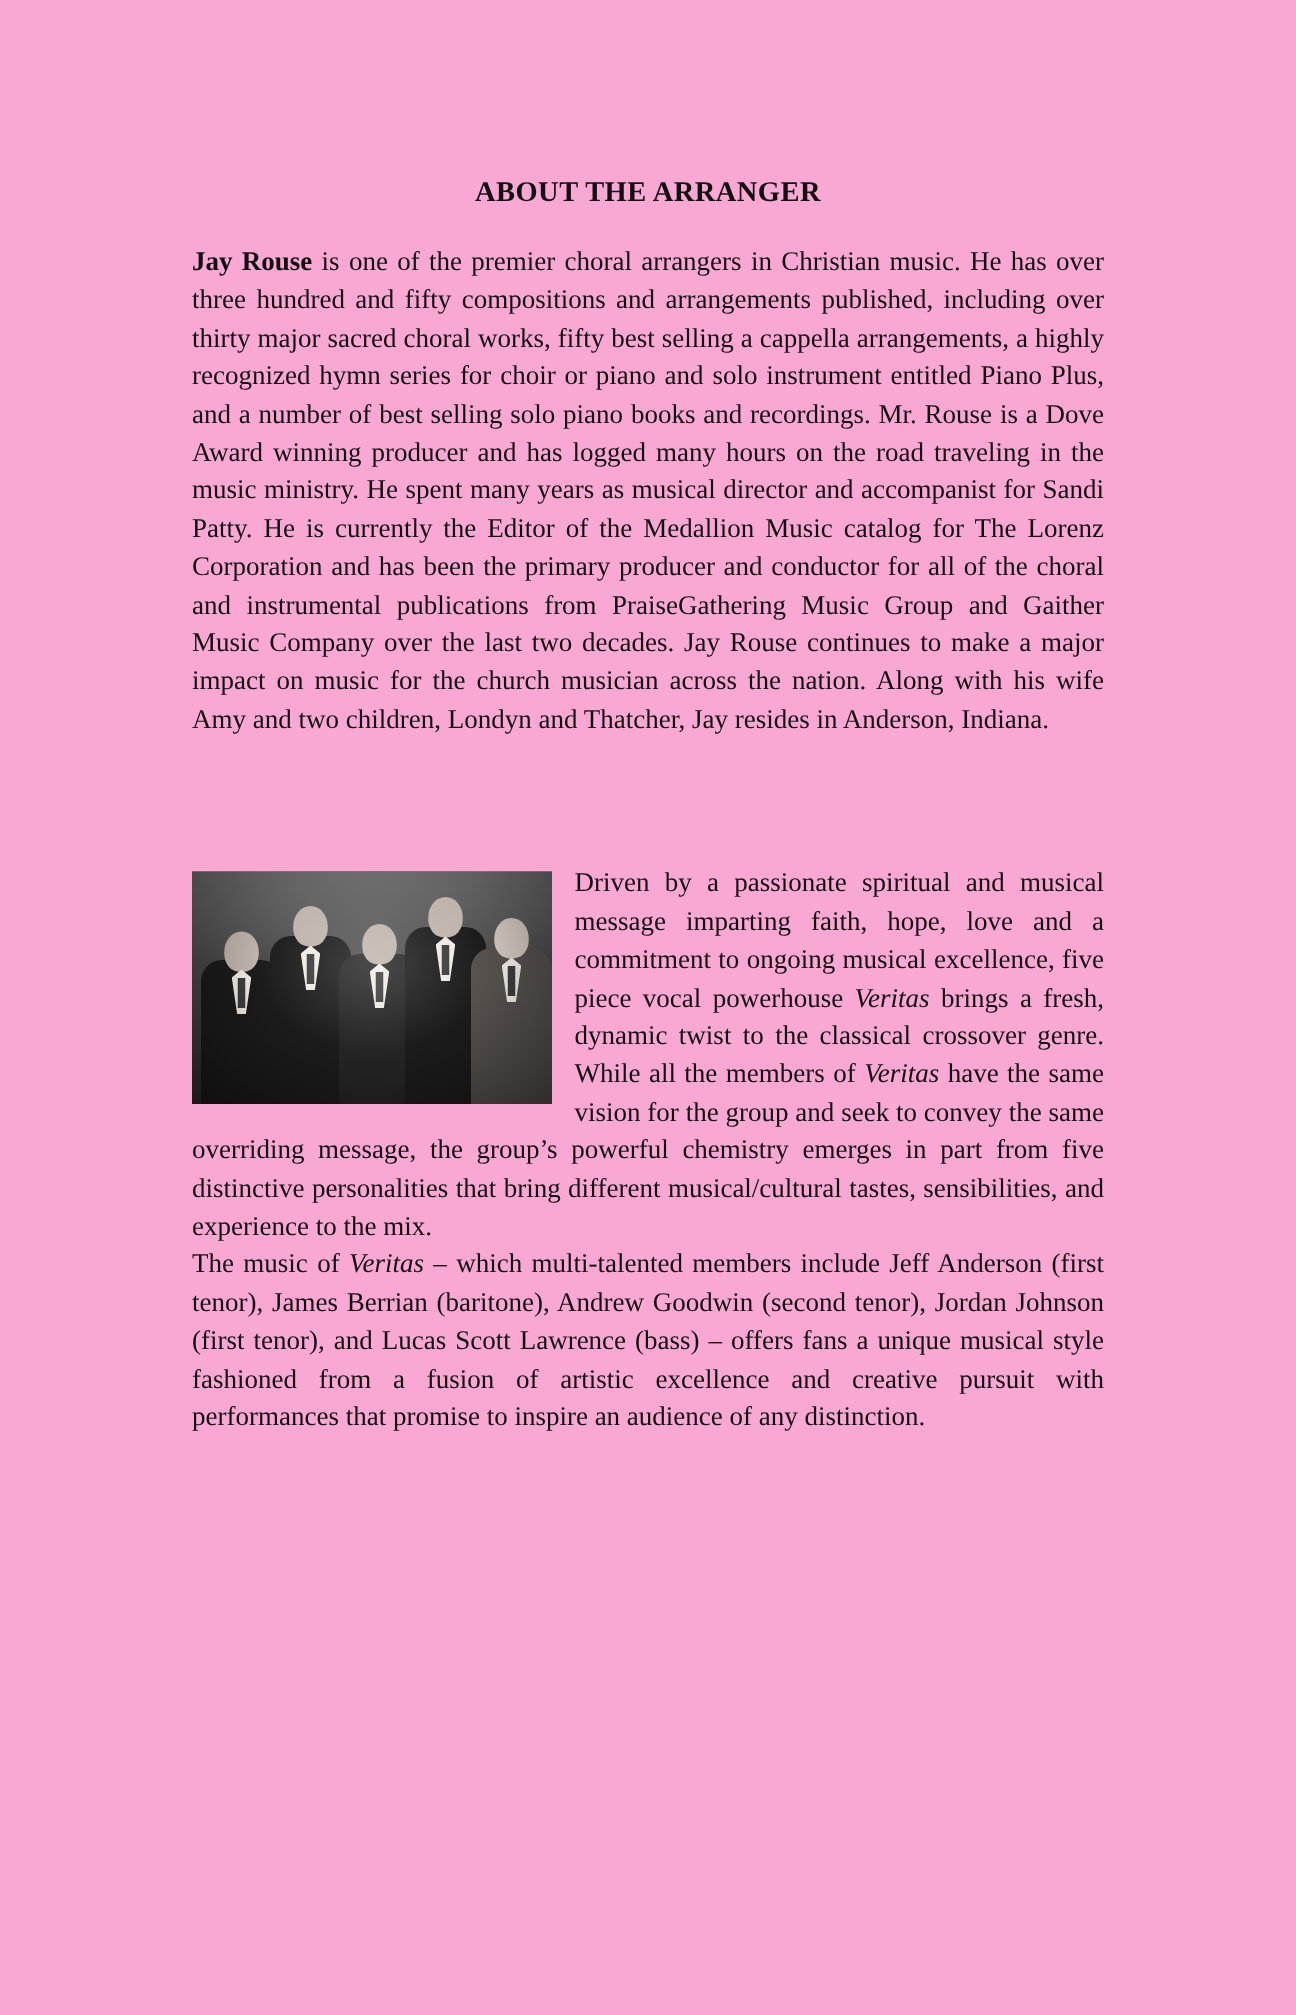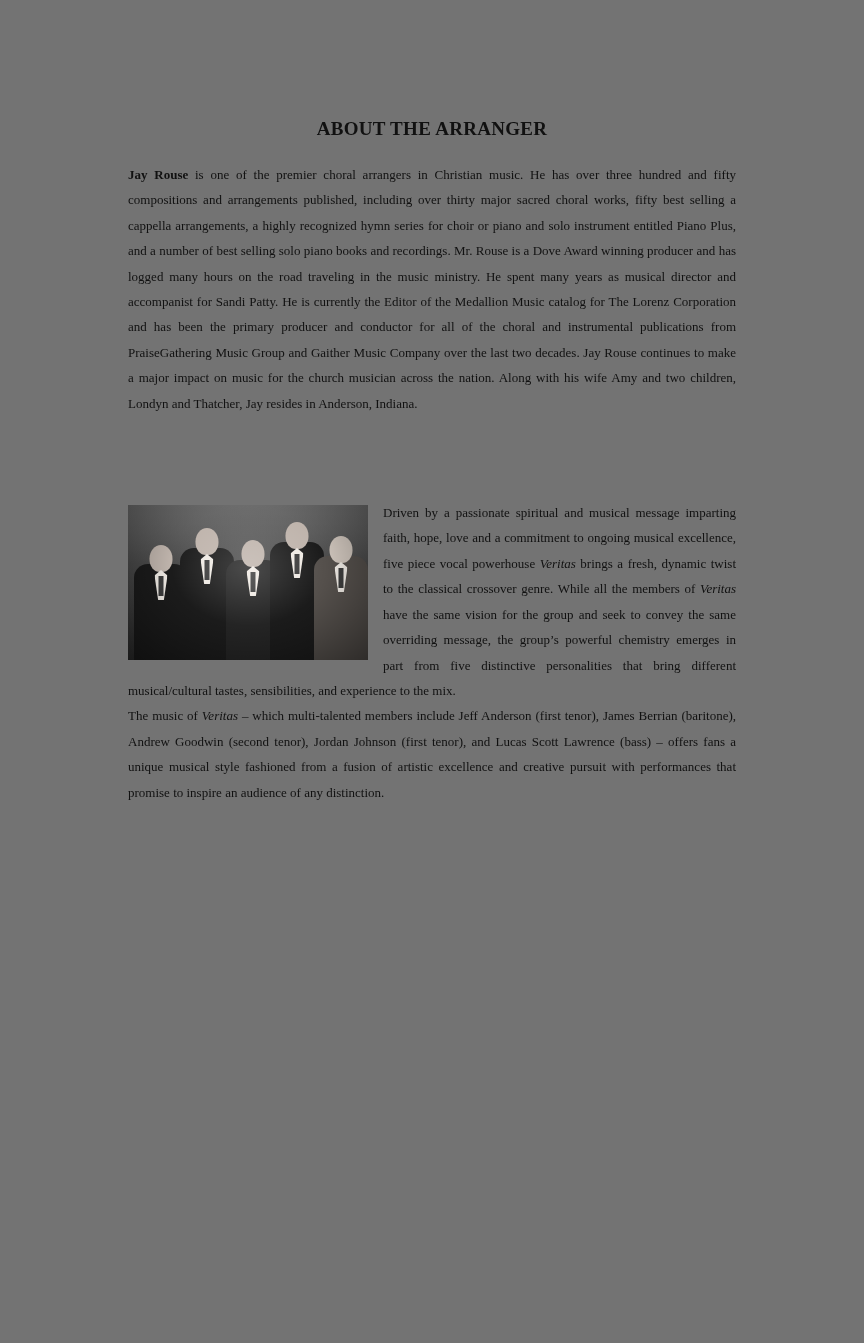--- a/index.html
+++ b/index.html
@@ -14,42 +14,42 @@
     color: #111111;
     position: relative;
     overflow: hidden;
   }
   .page {
     position: absolute;
     left: 0;
     top: 0;
     width: 864px;
     height: 1343px;
-    background: #737373;
+    background: #f9a8d4;
   }
   .content {
     position: absolute;
     left: 128px;
     top: 118px;
     width: 608px;
   }
 
   h2.section-title {
     font-size: 19px;
     font-weight: bold;
     text-align: center;
     margin: 0 0 22px 0;
     letter-spacing: 0.3px;
   }
   h2.section-title .italic {
     font-style: italic;
   }
 
   p.body-text {
-    font-size: 13px;
+    font-size: 18px;
     line-height: 25.4px;
     text-align: justify;
     text-justify: inter-word;
     margin: 0 0 16px 0;
     hyphens: none;
   }
   p.body-text:last-child { margin-bottom: 0; }
 
   .lead-name { font-weight: bold; }
   .it { font-style: italic; }

